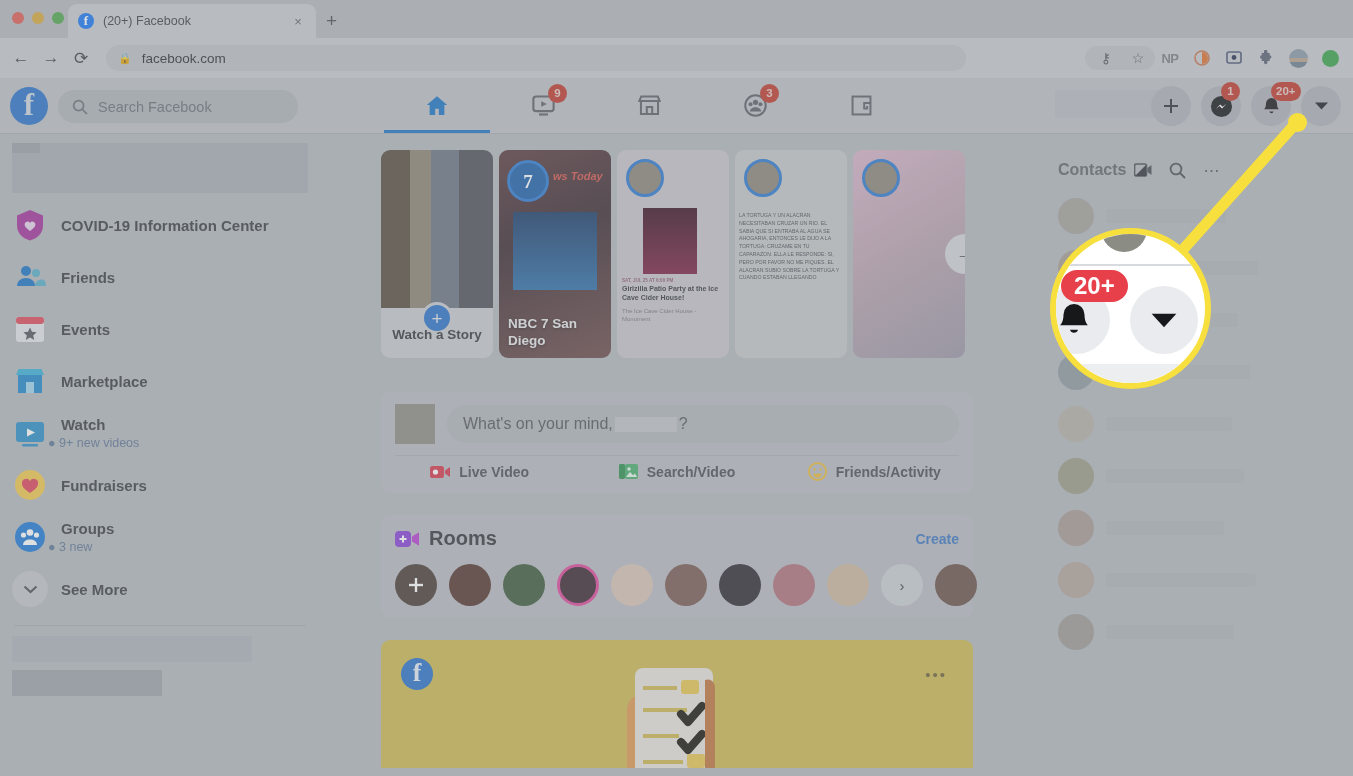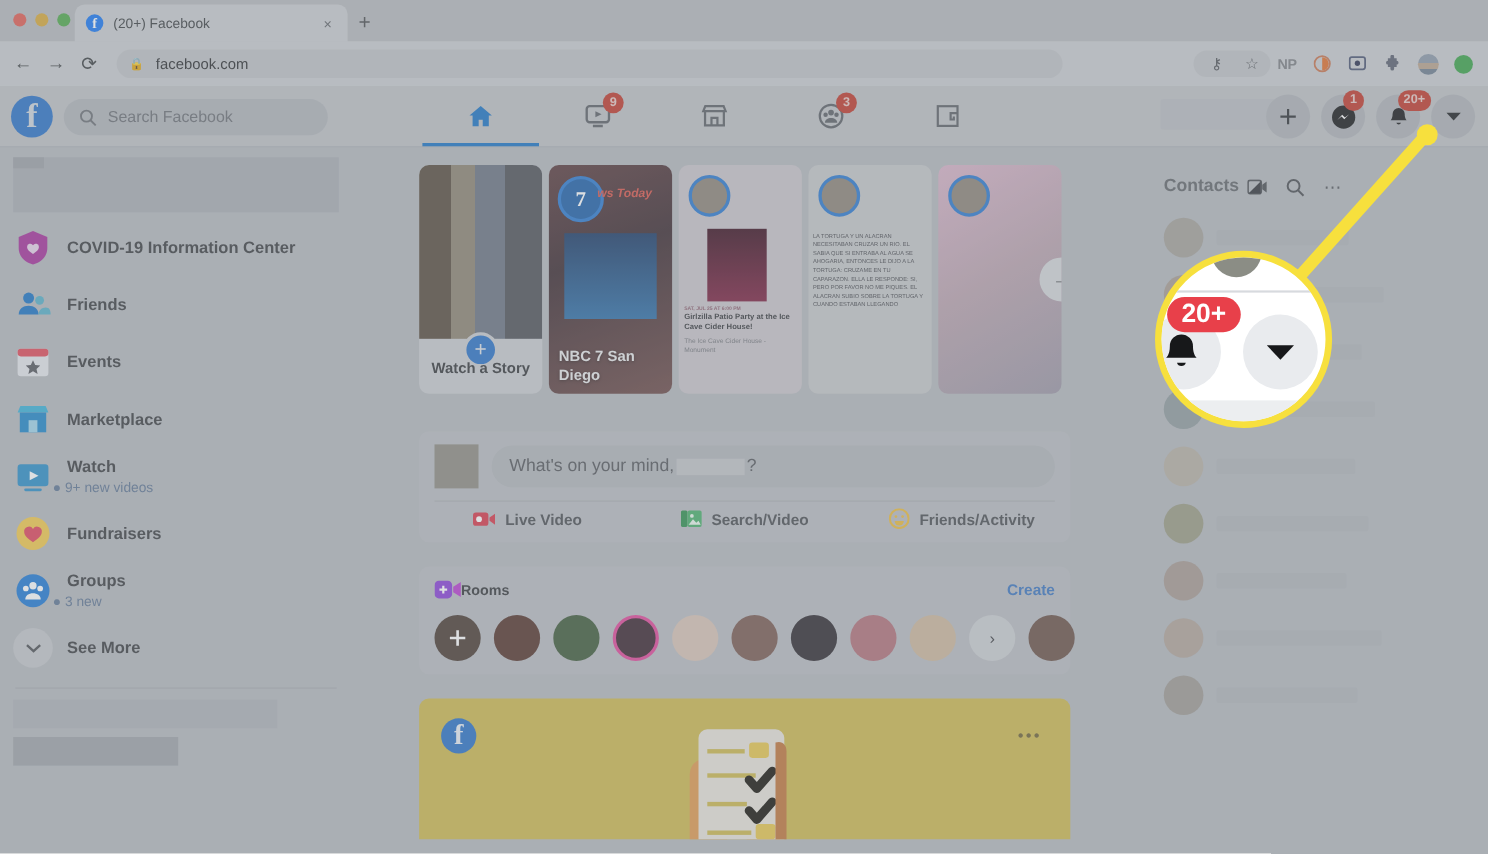--- a/index.html
+++ b/index.html
@@ -172,21 +172,21 @@
     margin-left: 12px; flex: 1; height: 38px; border-radius: 19px; background: #b1b5ba;
     display: flex; align-items: center; padding: 0 16px; font-size: 16px; color: #54575c;
   }
   .comp-redact { display: inline-block; width: 62px; height: 15px; background: #c1c4c8; margin: 0 2px; vertical-align: -2px; }
   .comp-div { height: 1px; background: #a9adb2; margin: 11px 0 6px; }
   .comp-acts { display: flex; gap: 28px; }
   .comp-act { flex: 1; display: flex; align-items: center; justify-content: center; gap: 9px; font-size: 14px; font-weight: bold; color: #4b4e53; }
 
   
   .rooms-head { display: flex; align-items: center; }
-  .rooms-title { font-size: 13px; font-weight: bold; color: #35383c; text-align: center; }
+  .rooms-title { margin-left: 10px; font-size: 20px; font-weight: bold; color: #35383c; text-align: center; }
   .rooms-create { margin-left: auto; font-size: 14px; font-weight: bold; color: #3d76c0; }
   .rooms-list { display: flex; gap: 12px; margin-top: 14px; }
   .room-av { width: 42px; height: 42px; border-radius: 50%; flex: none; background: #8d8a84; position: relative; }
   .room-next {
     width: 42px; height: 42px; border-radius: 50%; background: #cbced2; flex: none;
     display: flex; align-items: center; justify-content: center; font-size: 15px; color: #3d4044;
   }
 
   
   .promo {
@@ -480,21 +480,21 @@
 
       <div class="stories">
         <div class="story create">
           <div class="thumb"></div>
           <div class="plus">+</div>
           <div class="lbl">Watch a Story</div>
         </div>
 
         <div class="story" style="background:linear-gradient(160deg,#5a3a3c 0%,#3b2a30 40%,#6c4a48 100%)">
           <div style="position:absolute;left:8px;top:10px;width:42px;height:42px;border-radius:50%;background:#1c5fa8;border:3px solid #2b79d0;color:#fff;font-weight:bold;font-size:19px;text-align:center;line-height:38px;font-family:'Liberation Serif',serif">7</div>
-          <div style="position:absolute;left:44px;top:20px;font-size:11px;font-weight:bold;color:#d8544a;font-style:italic">ws Today</div>
+          <div style="position:absolute;left:54px;top:20px;font-size:11px;font-weight:bold;color:#d8544a;font-style:italic">ws Today</div>
           <div style="position:absolute;left:14px;top:62px;width:84px;height:78px;background:linear-gradient(#1a3a66,#2d6ea8)"></div>
           <div class="story-label">NBC 7 San Diego</div>
         </div>
 
         <div class="story" style="background:#c9c4ca">
           <div class="story-ring"></div>
           <div style="position:absolute;left:26px;top:58px;width:54px;height:66px;background:linear-gradient(#3a1020,#7c2040)"></div>
           <div style="position:absolute;left:5px;top:128px;right:4px;font-size:4.6px;font-weight:bold;color:#8c6070">SAT, JUL 25 AT 6:00 PM</div>
           <div style="position:absolute;left:5px;top:135px;right:4px;font-size:7px;font-weight:bold;color:#35383c;line-height:1.25">Girlzilla Patio Party at the Ice Cave Cider House!</div>
           <div style="position:absolute;left:5px;top:158px;right:4px;font-size:6px;color:#76797e;line-height:1.3">The Ice Cave Cider House - Monument</div>

